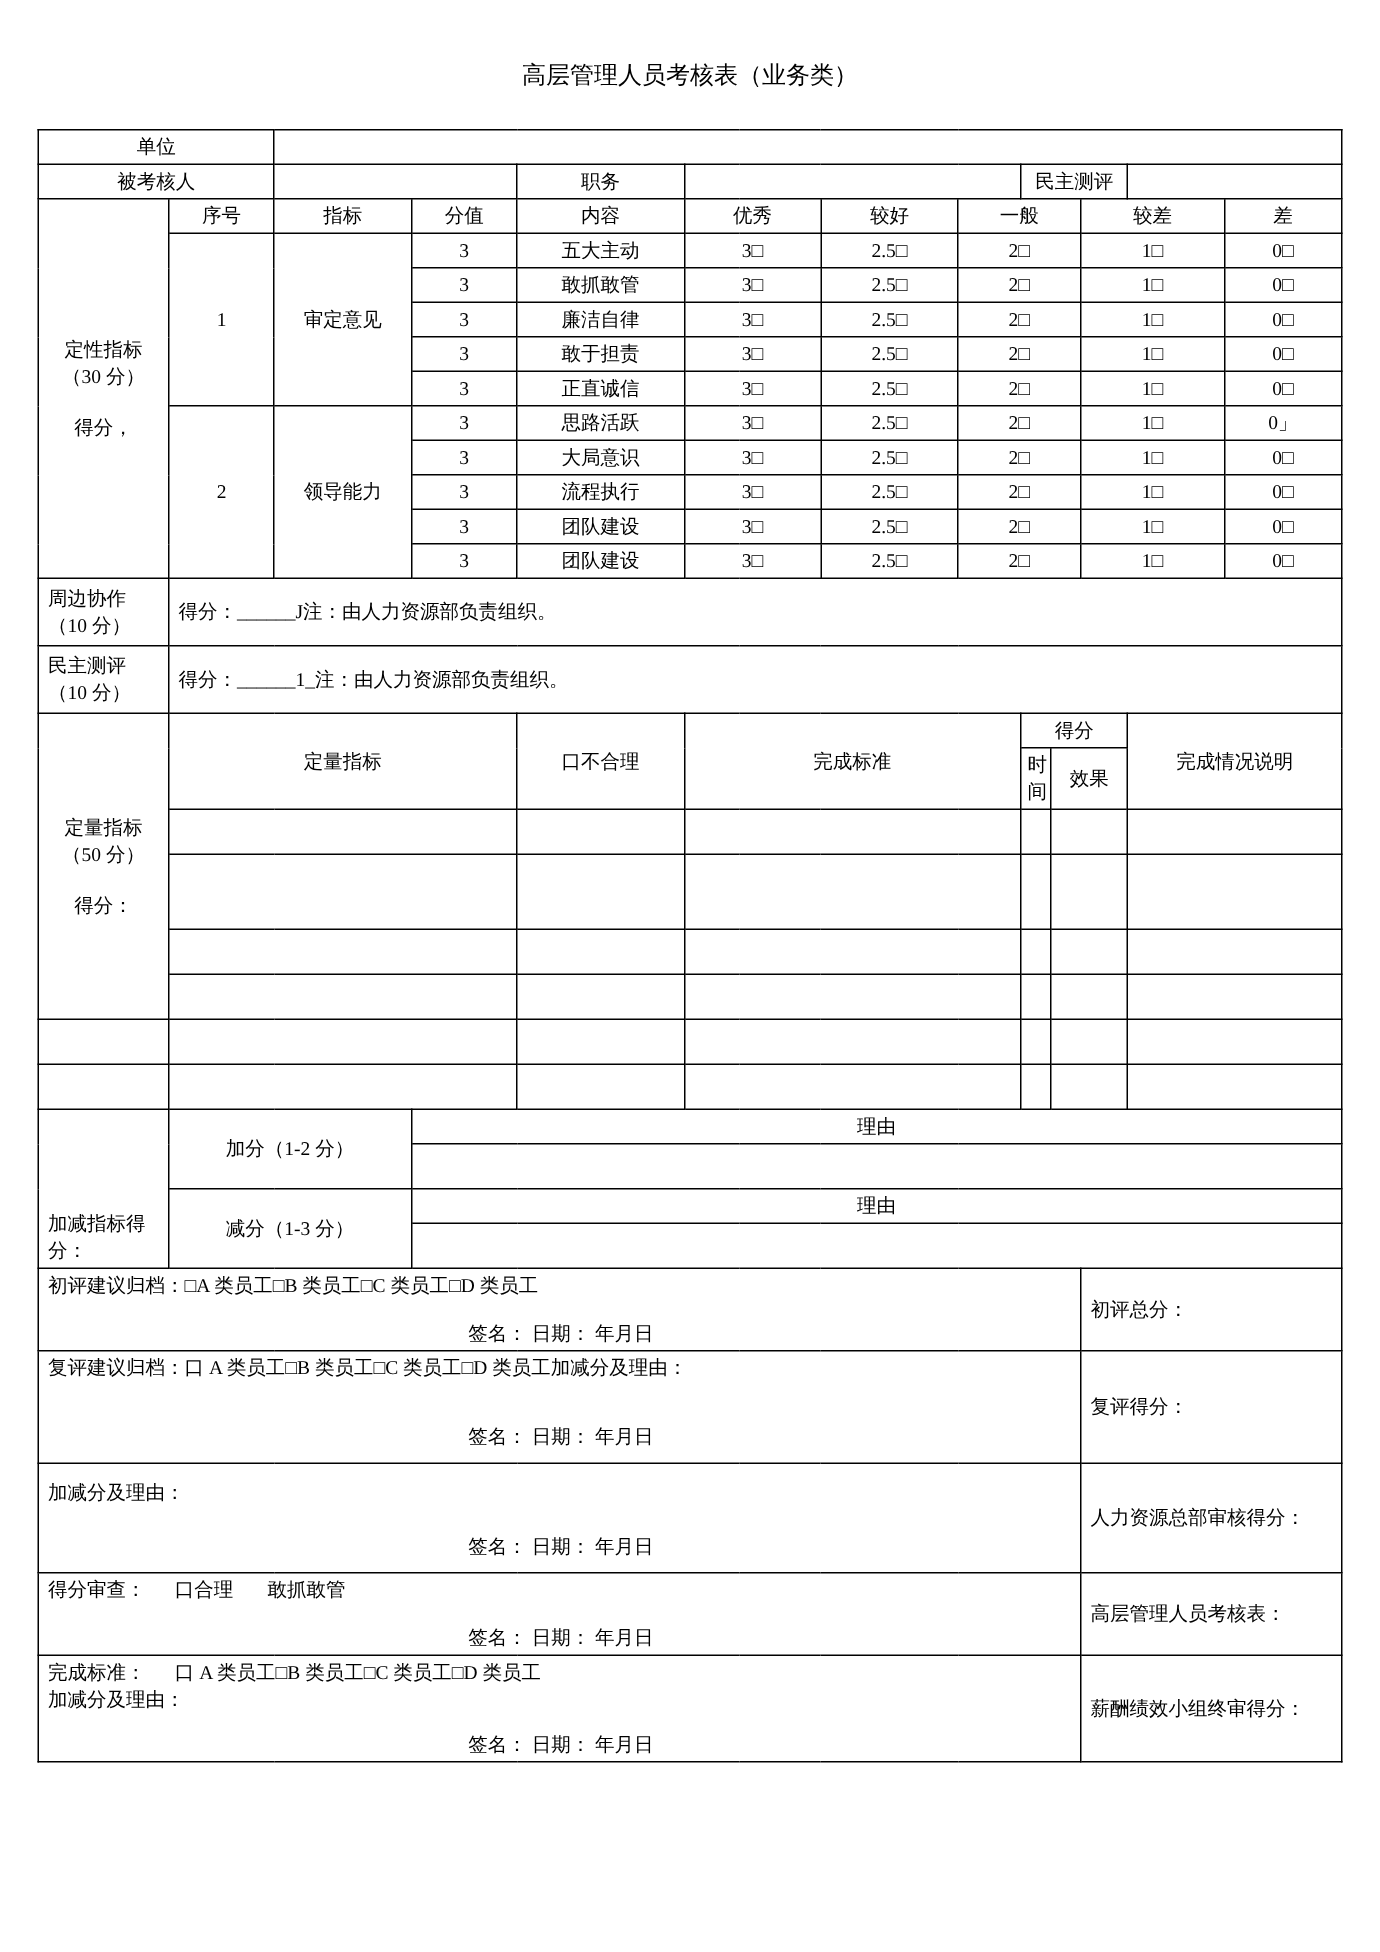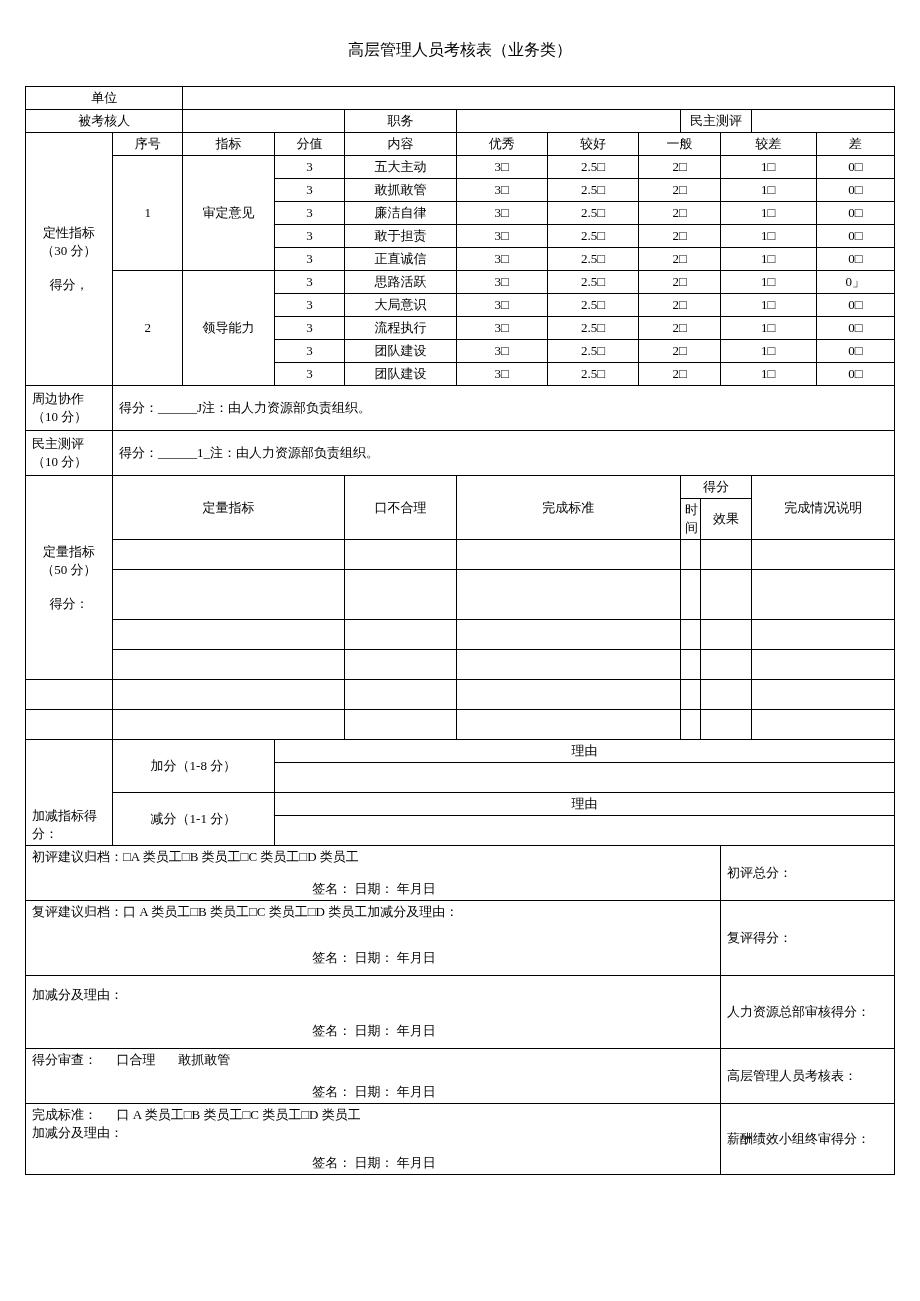--- a/index.html
+++ b/index.html
@@ -257,28 +257,28 @@
         <td colspan="3"></td>
         <td></td>
         <td colspan="4"></td>
         <td></td>
         <td colspan="2"></td>
         <td colspan="3"></td>
       </tr>
 
 <tr>
   <td colspan="2" rowspan="4" class="left" style="vertical-align:bottom">加减指标得分：</td>
-  <td colspan="2" rowspan="2">加分（1-8 分）</td>
+  <td colspan="2" rowspan="2">加分（1-2 分）</td>
   <td colspan="12">理由</td>
 </tr>
 <tr class="h30">
         <td colspan="12"></td>
       </tr>
 <tr>
-  <td colspan="2" rowspan="2">减分（1-1 分）</td>
+  <td colspan="2" rowspan="2">减分（1-3 分）</td>
   <td colspan="12">理由</td>
 </tr>
 <tr class="h30">
         <td colspan="12"></td>
       </tr>
 
 <tr>
   <td colspan="12" class="left taller">
     <div>初评建议归档：□A 类员工□B 类员工□C 类员工□D 类员工</div>
     <div style="margin-top:14px;text-align:center">签名：                    日期：      年月日</div>

